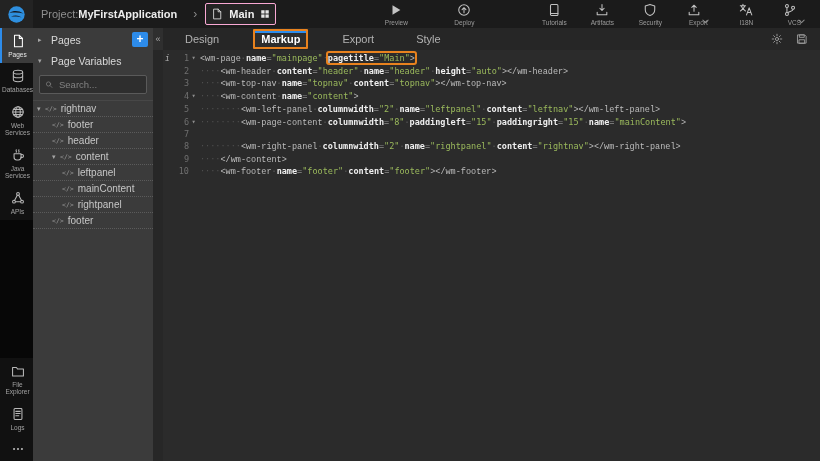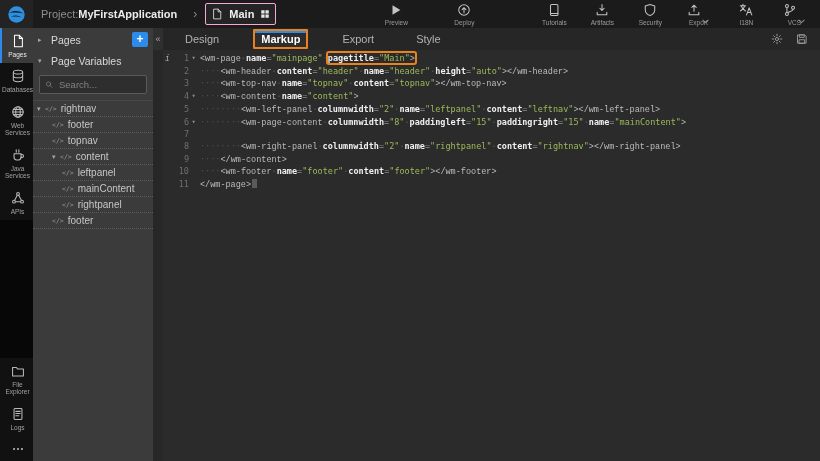--- a/index.html
+++ b/index.html
@@ -319,21 +319,21 @@
             <span class="tri">▾</span>
             <span class="codeglyph">&lt;/&gt;</span>
             <span>rightnav</span>
           </div>
           <div class="tree-row" style="padding-left: 19px;">
             <span class="codeglyph">&lt;/&gt;</span>
             <span>footer</span>
           </div>
           <div class="tree-row" style="padding-left: 19px;">
             <span class="codeglyph">&lt;/&gt;</span>
-            <span>topnav</span>
+            <span>header</span>
           </div>
           <div class="tree-row" style="padding-left: 19px;">
             <span class="tri">▾</span>
             <span class="codeglyph">&lt;/&gt;</span>
             <span>content</span>
           </div>
           <div class="tree-row" style="padding-left: 29px;">
             <span class="codeglyph">&lt;/&gt;</span>
             <span>leftpanel</span>
           </div>
@@ -384,17 +384,16 @@
           <div class="eline"><span class="g-info">i</span><span class="g-num">1</span><span class="g-fold">▾</span><span class="codetxt"><span class="tk-tag">&lt;wm-page</span><span class="tk-attr"><span class="ws">·</span>name</span><span class="tk-eq">=</span><span class="tk-str">"mainpage"</span><span class="tk-plain"><span class="ws">·</span></span><span class="ann-box"><span class="tk-attr">pagetitle</span><span class="tk-eq">=</span><span class="tk-str">"Main"</span><span class="tk-tag">&gt;</span></span></span></div>
           <div class="eline"><span class="g-info"></span><span class="g-num">2</span><span class="g-fold"></span><span class="codetxt"><span class="ws">····</span><span class="tk-tag">&lt;wm-header</span><span class="tk-attr"><span class="ws">·</span>content</span><span class="tk-eq">=</span><span class="tk-str">"header"</span><span class="tk-attr"><span class="ws">·</span>name</span><span class="tk-eq">=</span><span class="tk-str">"header"</span><span class="tk-attr"><span class="ws">·</span>height</span><span class="tk-eq">=</span><span class="tk-str">"auto"</span><span class="tk-tag">&gt;&lt;/wm-header&gt;</span></span></div>
           <div class="eline"><span class="g-info"></span><span class="g-num">3</span><span class="g-fold"></span><span class="codetxt"><span class="ws">····</span><span class="tk-tag">&lt;wm-top-nav</span><span class="tk-attr"><span class="ws">·</span>name</span><span class="tk-eq">=</span><span class="tk-str">"topnav"</span><span class="tk-attr"><span class="ws">·</span>content</span><span class="tk-eq">=</span><span class="tk-str">"topnav"</span><span class="tk-tag">&gt;&lt;/wm-top-nav&gt;</span></span></div>
           <div class="eline"><span class="g-info"></span><span class="g-num">4</span><span class="g-fold">▾</span><span class="codetxt"><span class="ws">····</span><span class="tk-tag">&lt;wm-content</span><span class="tk-attr"><span class="ws">·</span>name</span><span class="tk-eq">=</span><span class="tk-str">"content"</span><span class="tk-tag">&gt;</span></span></div>
           <div class="eline"><span class="g-info"></span><span class="g-num">5</span><span class="g-fold"></span><span class="codetxt"><span class="ws">········</span><span class="tk-tag">&lt;wm-left-panel</span><span class="tk-attr"><span class="ws">·</span>columnwidth</span><span class="tk-eq">=</span><span class="tk-str">"2"</span><span class="tk-attr"><span class="ws">·</span>name</span><span class="tk-eq">=</span><span class="tk-str">"leftpanel"</span><span class="tk-attr"><span class="ws">·</span>content</span><span class="tk-eq">=</span><span class="tk-str">"leftnav"</span><span class="tk-tag">&gt;&lt;/wm-left-panel&gt;</span></span></div>
           <div class="eline"><span class="g-info"></span><span class="g-num">6</span><span class="g-fold">▾</span><span class="codetxt"><span class="ws">········</span><span class="tk-tag">&lt;wm-page-content</span><span class="tk-attr"><span class="ws">·</span>columnwidth</span><span class="tk-eq">=</span><span class="tk-str">"8"</span><span class="tk-attr"><span class="ws">·</span>paddingleft</span><span class="tk-eq">=</span><span class="tk-str">"15"</span><span class="tk-attr"><span class="ws">·</span>paddingright</span><span class="tk-eq">=</span><span class="tk-str">"15"</span><span class="tk-attr"><span class="ws">·</span>name</span><span class="tk-eq">=</span><span class="tk-str">"mainContent"</span><span class="tk-tag">&gt;</span></span></div>
           <div class="eline"><span class="g-info"></span><span class="g-num">7</span><span class="g-fold"></span></div>
           <div class="eline"><span class="g-info"></span><span class="g-num">8</span><span class="g-fold"></span><span class="codetxt"><span class="ws">········</span><span class="tk-tag">&lt;wm-right-panel</span><span class="tk-attr"><span class="ws">·</span>columnwidth</span><span class="tk-eq">=</span><span class="tk-str">"2"</span><span class="tk-attr"><span class="ws">·</span>name</span><span class="tk-eq">=</span><span class="tk-str">"rightpanel"</span><span class="tk-attr"><span class="ws">·</span>content</span><span class="tk-eq">=</span><span class="tk-str">"rightnav"</span><span class="tk-tag">&gt;&lt;/wm-right-panel&gt;</span></span></div>
           <div class="eline"><span class="g-info"></span><span class="g-num">9</span><span class="g-fold"></span><span class="codetxt"><span class="ws">····</span><span class="tk-tag">&lt;/wm-content&gt;</span></span></div>
           <div class="eline"><span class="g-info"></span><span class="g-num">10</span><span class="g-fold"></span><span class="codetxt"><span class="ws">····</span><span class="tk-tag">&lt;wm-footer</span><span class="tk-attr"><span class="ws">·</span>name</span><span class="tk-eq">=</span><span class="tk-str">"footer"</span><span class="tk-attr"><span class="ws">·</span>content</span><span class="tk-eq">=</span><span class="tk-str">"footer"</span><span class="tk-tag">&gt;&lt;/wm-footer&gt;</span></span></div>
-          <div class="eline"><span class="g-info"></span><span class="g-num">11</span><span class="g-fold"></span><span class="codetxt"><span class="tk-tag">&lt;/wm-page&gt;</span><span class="cursor"></span></span></div>
         </div>
     </div>
   </div>
 </div>
 
 </body></html>

